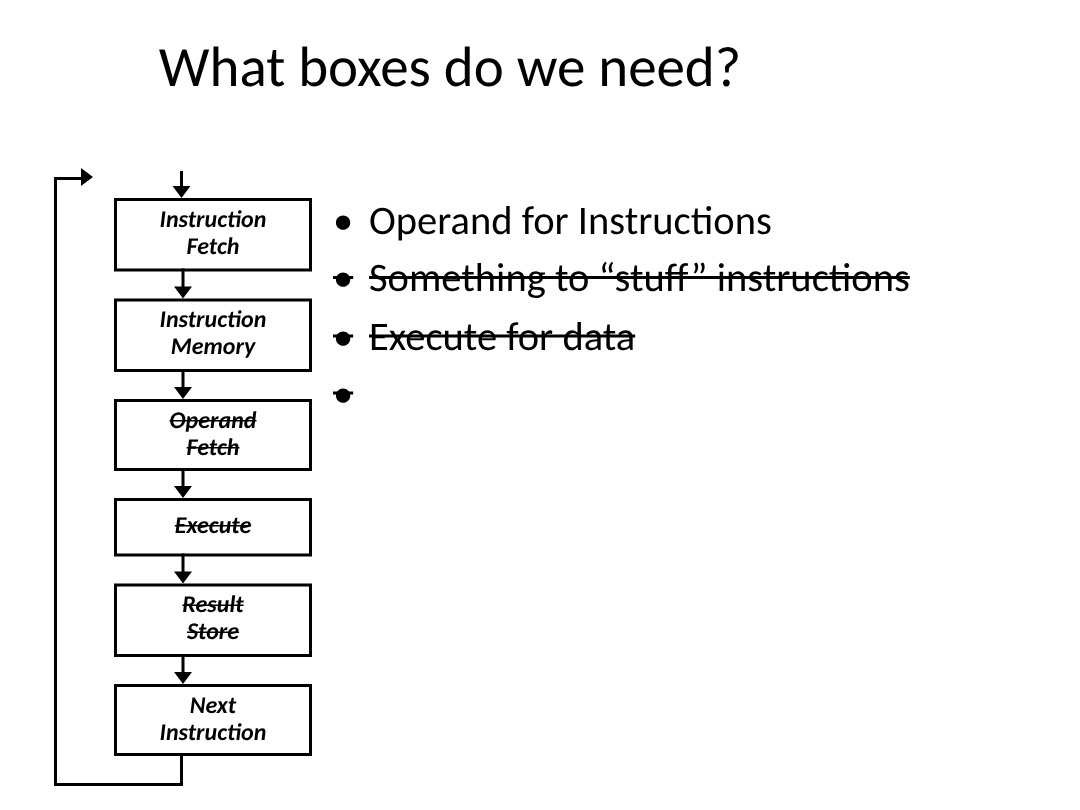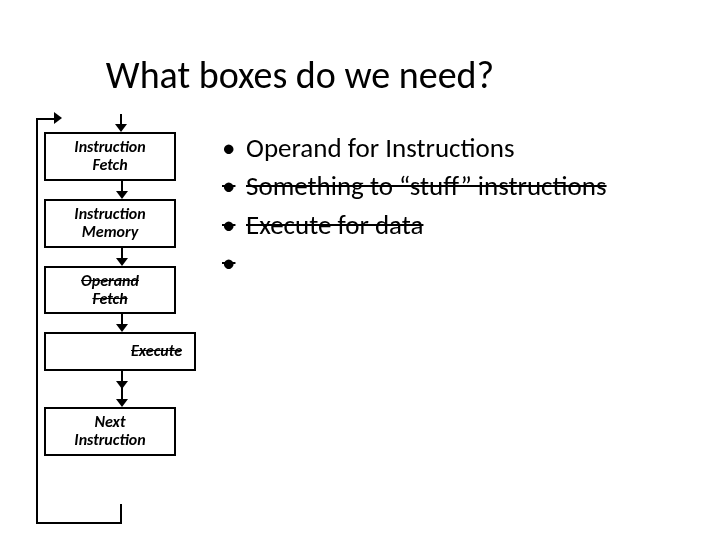--- a/index.html
+++ b/index.html
@@ -18,32 +18,31 @@
     height: 540px;
   }
   .title {
     position: absolute;
     top: 22px;
     left: 0;
     width: 600px;
     text-align: center;
     font-size: 38px;
     font-weight: 400;
-    margin-top: 30px;
   }
   .flow {
     position: absolute;
     left: 32px;
     top: 118px;
     width: 160px;
   }
   .box {
     border: 2px solid #000;
     width: 124px;
-    margin-left: 12px;
+    margin-left: 44px;
     text-align: center;
     font-size: 16px;
     font-style: italic;
     font-weight: bold;
     line-height: 1.15;
     padding: 4px 2px;
     background: #fff;
   }
   .box.struck span { text-decoration: line-through; }
   .arrow-down {
@@ -150,27 +149,31 @@
       </div>
 
     <div class="box struck">
       <span>Operand</span><br>
       <span>Fetch</span>
     </div>
     <div class="arrow-spacer">
         <div class="arrow-down"></div>
       </div>
 
-    <div class="box struck" style="padding:8px 12px;text-align:right;">
+    <div class="box struck" style="padding:8px 2px;">
       <span>Execute</span>
     </div>
     <div class="arrow-spacer">
         <div class="arrow-down"></div>
       </div>
 
+    <div class="box struck">
+      <span>Result</span><br>
+      <span>Store</span>
+    </div>
     <div class="arrow-spacer">
         <div class="arrow-down"></div>
       </div>
 
     <div class="box">
       <span>Next</span><br>
       <span>Instruction</span>
     </div>
 
   </div>

